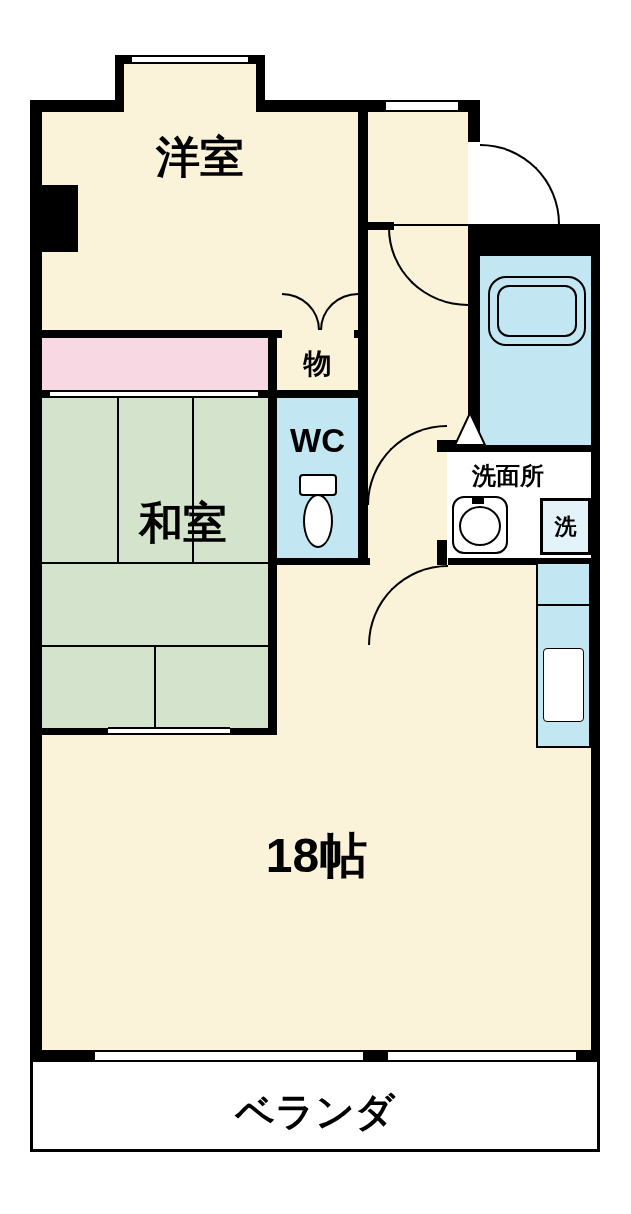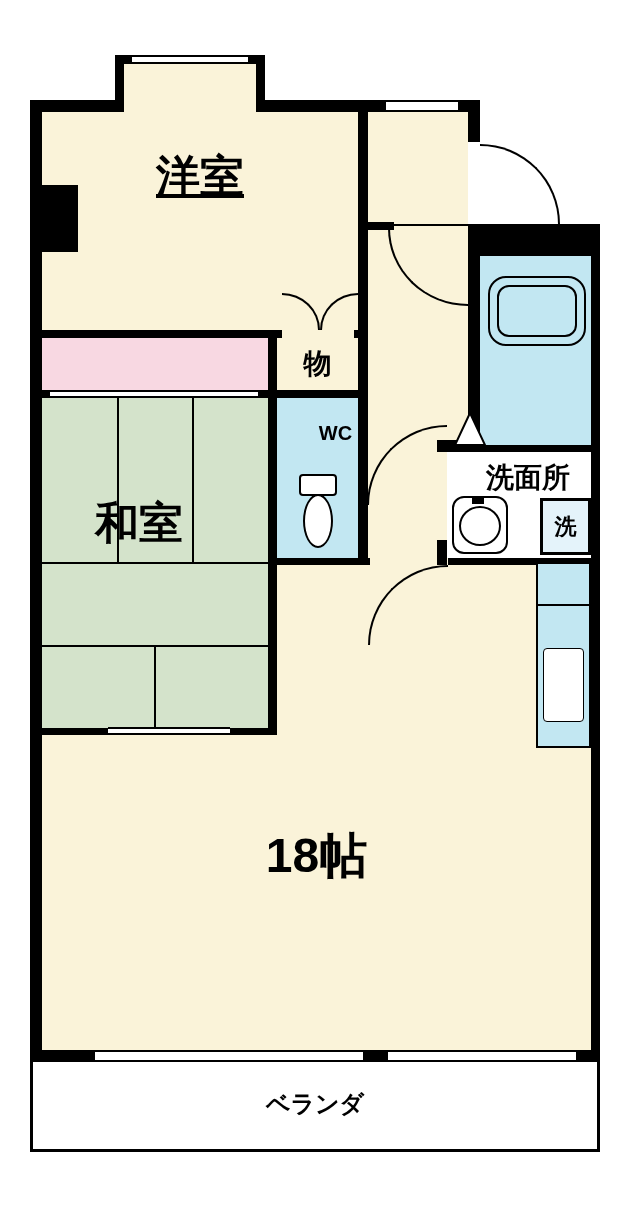--- a/index.html
+++ b/index.html
@@ -91,27 +91,27 @@
   <div class="fixture" style="left:540px;top:498px;width:51px;height:57px;border-width:3px;background:var(--washer_blue,#e4f3fa);display:flex;align-items:center;justify-content:center;">
     <span class="lbl" style="position:static;font-size:22px;">洗</span>
   </div>
 
   <div class="fixture" style="left:536px;top:562px;width:55px;height:186px;background:var(--blue,#c2e7f2);"></div>
   <div class="black" style="left:538px;top:604px;width:51px;height:2px;"></div>
   <div class="fixture" style="left:543px;top:648px;width:41px;height:74px;border-width:1.5px;border-radius:4px;"></div>
 
   <div class="veranda" style="left:30px;top:1062px;width:570px;height:90px;"></div>
 
-  <div class="lbl" style="left:42px;top:151px;width:316px;font-size:44px;text-decoration:underline;">
+  <div class="lbl" style="left:42px;top:132px;width:316px;font-size:44px;">
     <div>洋室</div>
   </div>
   <div class="lbl" style="left:277px;top:348px;width:81px;font-size:28px;">物</div>
-  <div class="lbl" style="left:277px;top:422px;width:81px;font-size:20px;margin-left:18px;">WC</div>
-  <div class="lbl" style="left:458px;top:462px;width:140px;font-size:28px;">洗面所</div>
-  <div class="lbl" style="left:42px;top:498px;width:194px;font-size:44px;">
+  <div class="lbl" style="left:277px;top:422px;width:81px;font-size:33px;">WC</div>
+  <div class="lbl" style="left:438px;top:462px;width:140px;font-size:24px;">洗面所</div>
+  <div class="lbl" style="left:42px;top:498px;width:194px;font-size:44px;padding-left:44px;">
     <div>和室</div>
   </div>
   <div class="lbl" style="left:42px;top:828px;width:549px;font-size:48px;">
     <div>18帖</div>
   </div>
-  <div class="lbl" style="left:30px;top:1090px;width:570px;font-size:24px;">ベランダ</div>
+  <div class="lbl" style="left:30px;top:1090px;width:570px;font-size:39px;">ベランダ</div>
 
 </div>
 
 </body></html>

